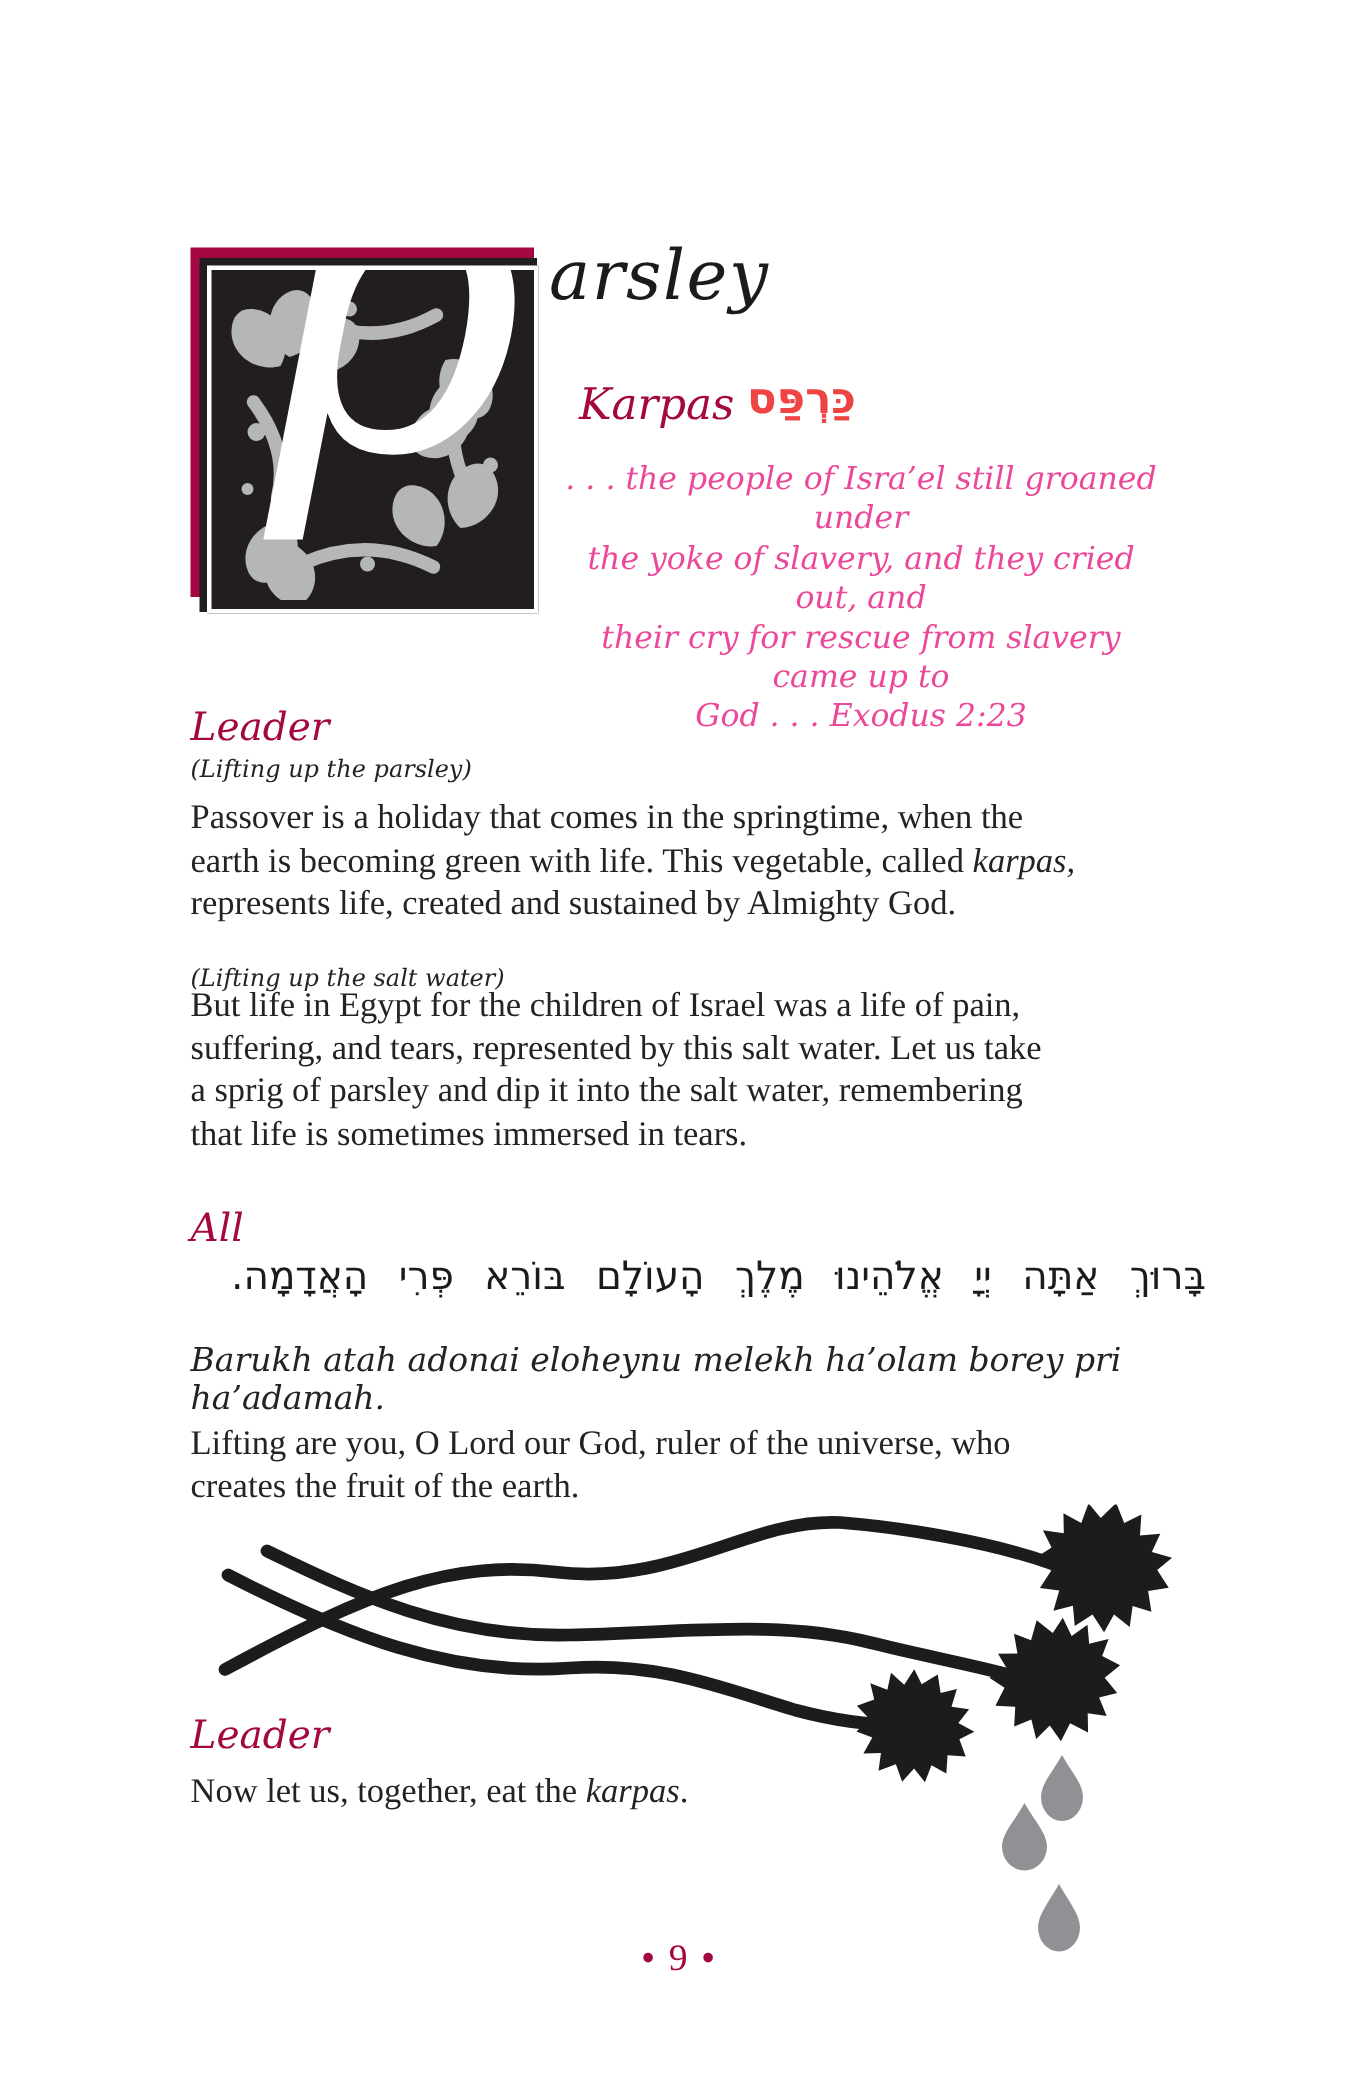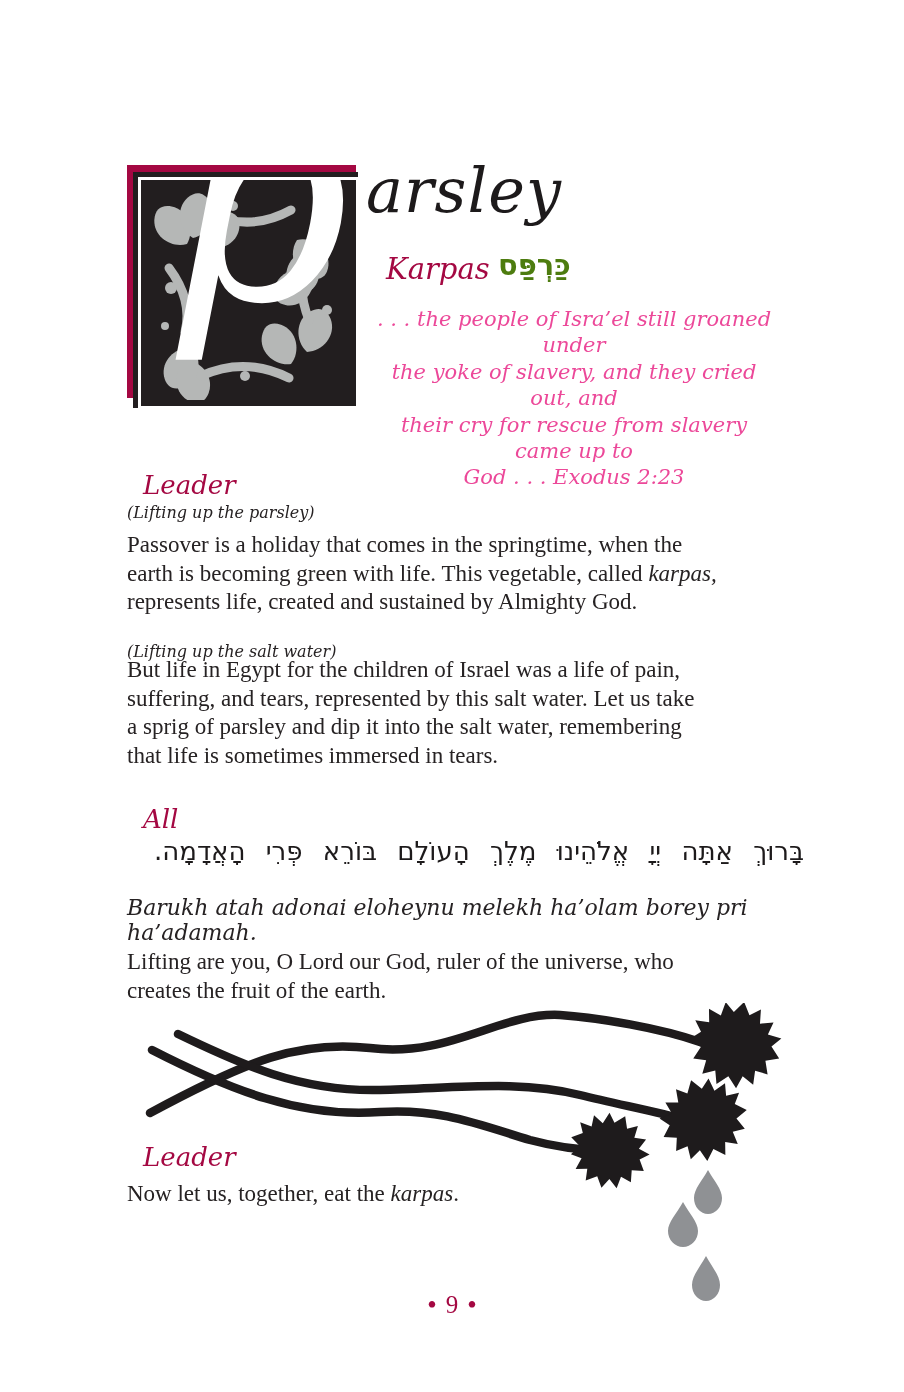--- a/index.html
+++ b/index.html
@@ -18,43 +18,43 @@
   .cap-letter{
     position:absolute;left:22px;top:-128px;
     font-family:"DejaVu Serif",serif;font-style:italic;
     font-size:292px;line-height:1;color:#ffffff;
   }
 
   
   .title-rest{
     left:366px;top:160px;
     font-family:"DejaVu Serif",serif;font-style:italic;
-    font-size:62px;line-height:1;color:#1d1a1b;letter-spacing:1px;
+    font-size:46px;line-height:1;color:#1d1a1b;letter-spacing:1px;
   }
   .karpas-translit{
     left:386px;top:252px;
     font-family:"DejaVu Serif",serif;font-style:italic;
     font-size:29px;color:#a40842;
   }
   .karpas-hebrew{
     left:498px;top:248px;
     font-family:"DejaVu Sans",sans-serif;font-weight:bold;
-    font-size:29px;color:#4d7c0f;direction:rtl;
+    font-size:29px;color:#ef4444;direction:rtl;
   }
   .scripture-quote{
     left:374px;top:306px;width:400px;
     font-family:"DejaVu Serif",serif;font-style:italic;
     font-size:21px;line-height:26.4px;color:#ec4899;
     white-space:pre-line;
     text-align:center;
   }
 
   
   .role-heading{
-    left:143px;
+    left:127px;
     font-family:"DejaVu Serif",serif;font-style:italic;
     font-size:26px;color:#a40842;line-height:1;
   }
   .stage-direction{
     left:127px;
     font-family:"DejaVu Serif",serif;font-style:italic;
     font-size:16px;color:#262223;line-height:1.1;
   }
   .body-text{
     left:127px;width:680px;

